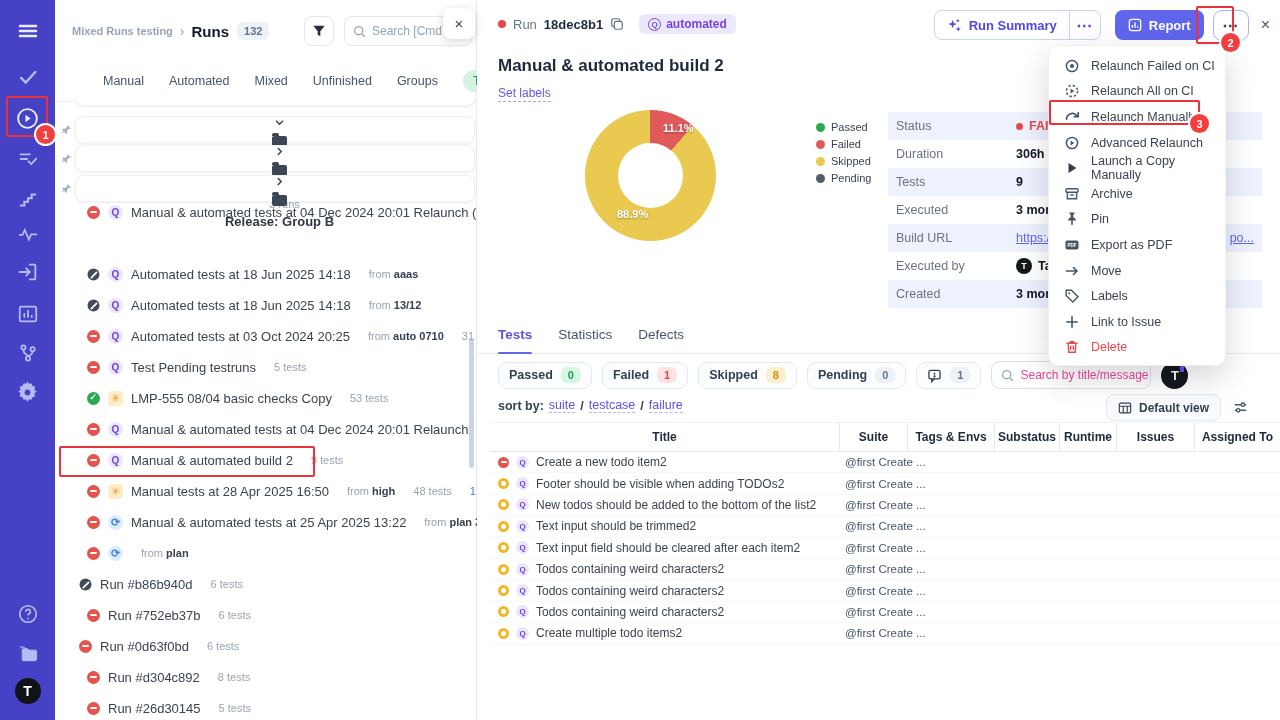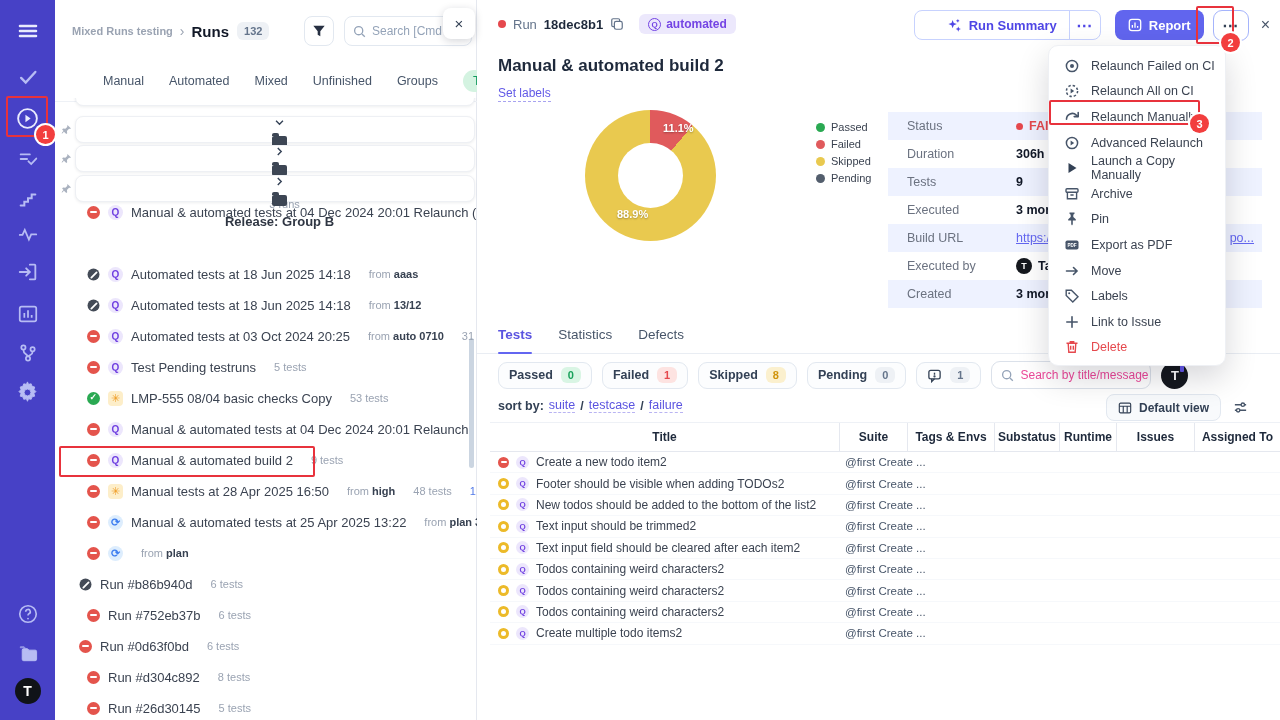--- a/index.html
+++ b/index.html
@@ -63,42 +63,42 @@
 
   
   #main { position:absolute; left:477px; top:0; width:803px; height:720px; background:#fff; }
   #run-id-row { position:absolute; left:21px; top:14px; display:flex; align-items:center; gap:7px; }
   .dot-red { width:8px; height:8px; border-radius:50%; background:#e5484d; }
   .rid-label { font-size:13px; color:#64748b; }
   .rid-id { font-size:13px; font-weight:bold; color:#1e293b; }
   .pill-auto { display:flex; align-items:center; gap:5px; background:#ece8fc; color:#7444e4; border-radius:6px; font-size:12px; font-weight:bold; padding:3px 9px; margin-left:8px; }
   .pill-auto .bq { width:13px; height:13px; background:#fff0; color:#7444e4; border:1.4px solid #7444e4; font-size:8px; }
   #hdr-buttons { position:absolute; right:0px; top:10px; height:30px; display:flex; align-items:center; }
-  #run-summary-btn { display:flex; align-items:center; border:1px solid #c7d2fe; border-radius:8px; height:30px; background:#fff;padding-left:20px; }
+  #run-summary-btn { display:flex; align-items:center; border:1px solid #c7d2fe; border-radius:8px; height:30px; background:#fff; }
   #run-summary-btn .seg1 { display:flex; align-items:center; gap:7px; padding:0 12px; font-size:13px; font-weight:bold; color:#4f46e5; border-right:1px solid #c7d2fe; height:30px; }
   #run-summary-btn .seg2 { width:30px; text-align:center; color:#4f46e5; font-weight:bold; letter-spacing:1px; }
   #report-btn { margin-left:14px; background:#6165ee; color:#fff; border-radius:8px; height:30px; display:flex; align-items:center; gap:7px; padding:0 13px; font-size:13px; font-weight:bold; }
   #more-btn { margin-left:9px; width:36px; height:31px; border:1.5px solid #a5b4fc; border-radius:9px; background:#fff; color:#334155; font-weight:bold; letter-spacing:1px; display:flex; align-items:center; justify-content:center; }
   #main-close { margin-left:12px; margin-right:10px; color:#475569; font-size:16px; }
   #run-title { position:absolute; left:21px; top:56px; font-size:17px; font-weight:bold; color:#1e293b; }
   #set-labels { position:absolute; left:21px; top:86px; font-size:12px; color:#6159e7; border-bottom:1px dashed #a8a3f0; padding-bottom:1px; }
 
   
   #donut { position:absolute; left:108px; top:110px; width:131px; height:131px; border-radius:50%; }
   #donut::after { content:""; position:absolute; left:33px; top:33px; width:65px; height:65px; background:#fff; border-radius:50%; }
   .donut-lbl { position:absolute; color:#fff; font-size:11px; font-weight:bold; text-shadow:0 1px 2px rgba(0,0,0,.3); z-index:2; }
   #legend { position:absolute; left:339px; top:121px; display:flex; flex-direction:column; gap:5px; }
   .lg-item { display:flex; align-items:center; gap:6px; font-size:11px; color:#3b4351; }
   .lg-dot { width:9px; height:9px; border-radius:50%; }
 
   
   #status-table { position:absolute; left:411px; top:112px; width:374px; }
   .stt-row { height:28px; display:flex; align-items:center; }
   .stt-row.alt { background:#eef2ff; }
-  .stt-label { width:128px; padding-left:19px; font-size:12.5px; color:#6b7280; }
+  .stt-label { width:128px; padding-left:8px; font-size:12.5px; color:#6b7280; }
   .stt-value { font-size:12.5px; color:#111827; font-weight:bold; display:flex; align-items:center; gap:6px; flex:1; }
   .stt-value.red { color:#e5484d; }
   .stt-link { color:#6366f1; font-weight:normal; text-decoration:underline; }
   .stt-link.right { margin-left:auto; margin-right:8px; }
   .mini-avatar { width:16px; height:16px; border-radius:50%; background:#15181e; color:#fff; font-size:9px; font-weight:bold; display:flex; align-items:center; justify-content:center; }
 
   
   #detail-tabs { position:absolute; left:0; top:327px; width:803px; height:27px; border-bottom:1px solid #e9edf3; display:flex; gap:26px; padding-left:21px; }
   .dtab { font-size:13.5px; color:#475569; padding-bottom:9px; position:relative; }
   .dtab.active { color:#5b54e0; font-weight:bold; }

